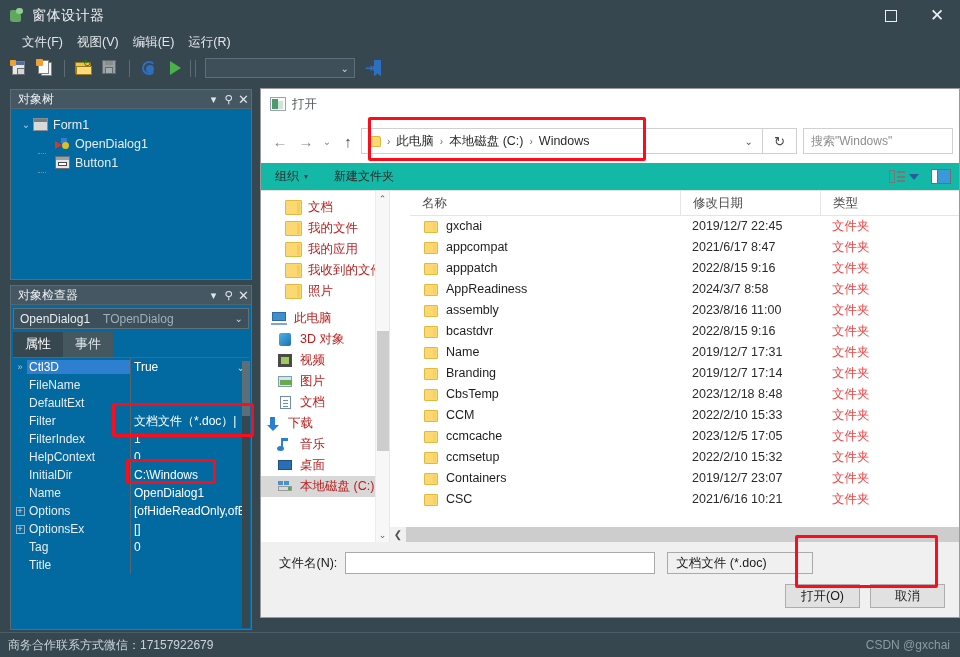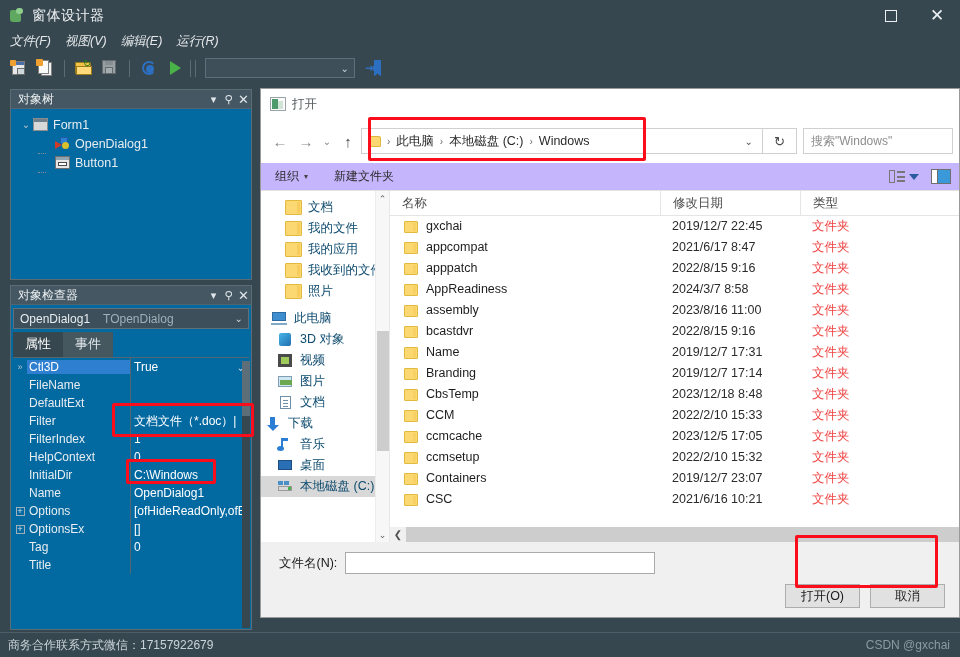--- a/index.html
+++ b/index.html
@@ -44,21 +44,21 @@
   }
   .win-btn {
     width: 46px; height: 31px; display:flex; align-items:center; justify-content:center;
     color:#eceff1;
   }
   .win-btn .sq { width: 12px; height: 12px; border: 1.6px solid #eceff1; }
   .win-btn .x { font-size: 17px; line-height: 1; font-family:"DejaVu Sans", sans-serif; }
 
   .ide-menubar {
     position:absolute; left:0; top:31px; width:960px; height:22px;
-    display:flex; align-items:flex-start; padding-left: 4px; font-style: italic;
+    display:flex; align-items:flex-end; padding-left: 16px;
   }
   .menu-item {
     color:#e3e7ea; font-size: 12.5px; padding: 2px 8px 2px 6px;
     white-space:nowrap;
   }
 
   .ide-toolbar {
     position:absolute; left:0; top:53px; width:960px; height:30px;
     display:flex; align-items:center; padding-left:7px; gap:2px;
   }
@@ -206,37 +206,37 @@
     flex:1; height:26px; border:1px solid #d0d0d0; background:#fff;
     display:flex; align-items:center; padding-left:6px; min-width:0;
   }
   .crumb-folder{width:13px;height:11px;background:#fbd872;border:1px solid #e0b63c;border-radius:1px 2px 1px 1px;flex:none;}
   .crumb-sep{color:#6d6d6d;margin:0 6px;font-size:10px;}
   .crumb{color:#2a2a2a;font-size:12.5px;white-space:nowrap;}
   .crumb-chev{margin-left:auto;color:#555;font-size:10px;padding:0 9px;}
   .refreshbtn{width:34px;height:26px;border:1px solid #d0d0d0;border-left:none;display:flex;align-items:center;justify-content:center;color:#4a4a4a;font-size:13px;background:#fff;}
   .searchbox{width:150px;height:26px;border:1px solid #d0d0d0;margin-left:6px;display:flex;align-items:center;padding-left:7px;color:#8d8d8d;font-size:12px;background:#fff;overflow:hidden;white-space:nowrap;}
 
-  .dlg-cmdbar{height:28px;background:#c4b5fd;border-bottom:1px solid #e2e2e2;display:flex;align-items:center;padding-left:14px;}
+  .dlg-cmdbar{height:28px;background:#14b8a6;border-bottom:1px solid #e2e2e2;display:flex;align-items:center;padding-left:14px;}
   .cmd{font-size:12px;color:#2a2a2a;margin-right:26px;display:flex;align-items:center;}
   .cmd .ch{font-size:8px;margin-left:5px;color:#444;}
   .cmdright{margin-left:auto;display:flex;align-items:center;padding-right:8px;}
   .viewicon{width:16px;height:13px;position:relative;margin-right:4px;}
   .viewicon .b{position:absolute;left:0;top:0;width:6px;height:13px;border:1px solid #777;}
   .viewicon .l1{position:absolute;left:8px;top:1px;width:8px;height:2px;background:#777;}
   .viewicon .l2{position:absolute;left:8px;top:6px;width:8px;height:2px;background:#777;}
   .viewicon .l3{position:absolute;left:8px;top:10px;width:8px;height:2px;background:#777;}
   .caretdown{width:0;height:0;border-left:5px solid transparent;border-right:5px solid transparent;border-top:6px solid #2a5b9e;margin-right:12px;}
   .paneicon{width:20px;height:15px;border:1.5px solid #6f6f6f;display:flex;}
   .paneicon .l{width:6px;background:#fff;border-right:1px solid #6f6f6f;}
   .paneicon .r{flex:1;background:#3a9ad9;}
 
   .dlg-body{position:absolute;left:0;top:102px;right:0;bottom:75px;background:#fff;display:flex;}
   .navtree{width:128px;background:#fff;padding-top:6px;overflow:hidden;position:relative;}
-  .nt-row{height:21px;display:flex;align-items:center;font-size:12.5px;color:#0c4a6e;padding-left:24px;}
+  .nt-row{height:21px;display:flex;align-items:center;font-size:12.5px;color:#b91c1c;padding-left:24px;}
   .nt-row.sel{background:#d8d8d8;}
   .nt-ico{width:17px;height:15px;margin-right:6px;position:relative;flex:none;}
   .ni-folder{background:#fbd872;border:1px solid #e2b93f;border-radius:1px;}
   .ni-folder:after{content:"";position:absolute;right:1px;top:1px;bottom:1px;width:3px;background:#f7cc5c;}
   .ni-pc .s{position:absolute;left:1px;top:1px;width:14px;height:9px;background:#3f8fd0;border:1px solid #2c6ca3;}
   .ni-pc .b{position:absolute;left:0px;bottom:1px;width:16px;height:2px;background:#7fa8c9;}
   .ni-3d{position:absolute;left:2px;top:1px;width:12px;height:13px;background:linear-gradient(135deg,#49b5e8,#1f6fb0);border-radius:2px;}
   .ni-vid{position:absolute;left:1px;top:1px;width:14px;height:13px;background:#4a4a4a;}
   .ni-vid:after{content:"";position:absolute;left:3px;top:3px;width:8px;height:7px;background:#9ecb5a;}
   .ni-pic{position:absolute;left:1px;top:2px;width:14px;height:11px;background:#cfe6f5;border:1px solid #7f9eb3;}
@@ -252,21 +252,21 @@
   .ni-disk .a{position:absolute;left:1px;top:2px;width:5px;height:4px;background:#4a90c9;}
   .ni-disk .b{position:absolute;left:7px;top:2px;width:5px;height:4px;background:#4a90c9;}
   .ni-disk .c{position:absolute;left:1px;top:7px;width:14px;height:5px;background:#d8d8d8;border:1px solid #9a9a9a;}
   .ni-disk .d{position:absolute;left:11px;top:8px;width:3px;height:3px;background:#4caf50;}
 
   .nt-scroll{position:absolute;right:0;top:0;bottom:0;width:14px;background:#f7f7f7;border-left:1px solid #ececec;}
   .nt-scroll .up,.nt-scroll .dn{height:15px;display:flex;align-items:center;justify-content:center;color:#606060;font-size:9px;}
   .nt-scroll .dn{position:absolute;bottom:0;left:0;right:0;}
   .nt-scroll .thumb{position:absolute;left:1px;top:140px;width:12px;height:120px;background:#cdcdcd;}
 
-  .filelist{flex:1;position:relative;overflow:hidden;border-left:1px solid #e8e8e8;}
+  .filelist{flex:1;position:relative;overflow:hidden;border-left:1px solid #e8e8e8;padding-left:20px;}
   .fl-head{height:25px;display:flex;align-items:center;border-bottom:1px solid #e5e5e5;font-size:12.5px;color:#4b4b4b;}
   .fl-head .c{padding-left:12px;height:25px;line-height:25px;}
   .fl-head .c.name{width:270px;}
   .fl-head .c.date{width:140px;border-left:1px solid #e5e5e5;}
   .fl-head .c.type{width:110px;border-left:1px solid #e5e5e5;}
   .fl-row{height:21px;display:flex;align-items:center;font-size:12.5px;color:#1d1d1d;}
   .fl-row .c{height:21px;line-height:21px;overflow:hidden;white-space:nowrap;}
   .fl-row .c.name{width:270px;display:flex;align-items:center;padding-left:14px;}
   .fl-row .c.date{width:140px;padding-left:12px;color:#2b2b2b;}
   .fl-row .c.type{width:110px;padding-left:12px;color:#ef4444;}
@@ -751,20 +751,21 @@
         <div class="fl-hscroll">
           <div class="lb">❮</div>
         </div>
       </div>
     </div>
 
     <div class="dlg-bottom">
       <div class="fnrow">
         <span class="fnlabel">文件名(N):</span>
         <span class="fninput"></span>
+        <span class="filtercombo">文档文件 (*.doc)</span>
       </div>
       <div class="btnrow">
         <span class="dlgbtn">打开(O)</span>
         <span class="dlgbtn">取消</span>
       </div>
     </div>
   </div>
 
   <div class="status-bar">
     <span>商务合作联系方式微信：17157922679</span>

